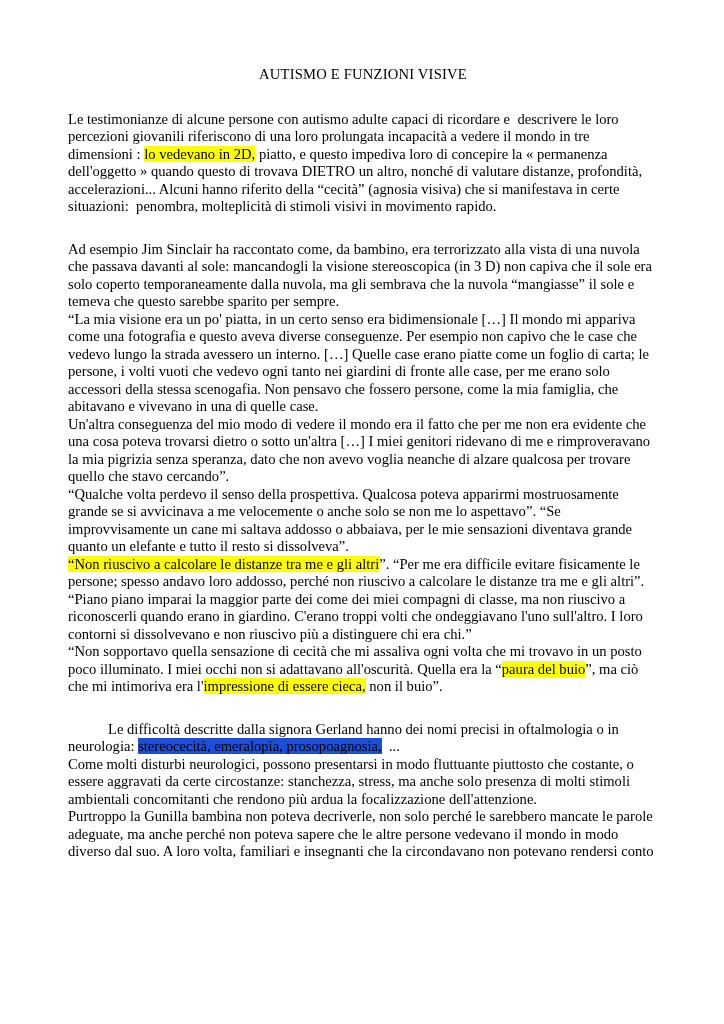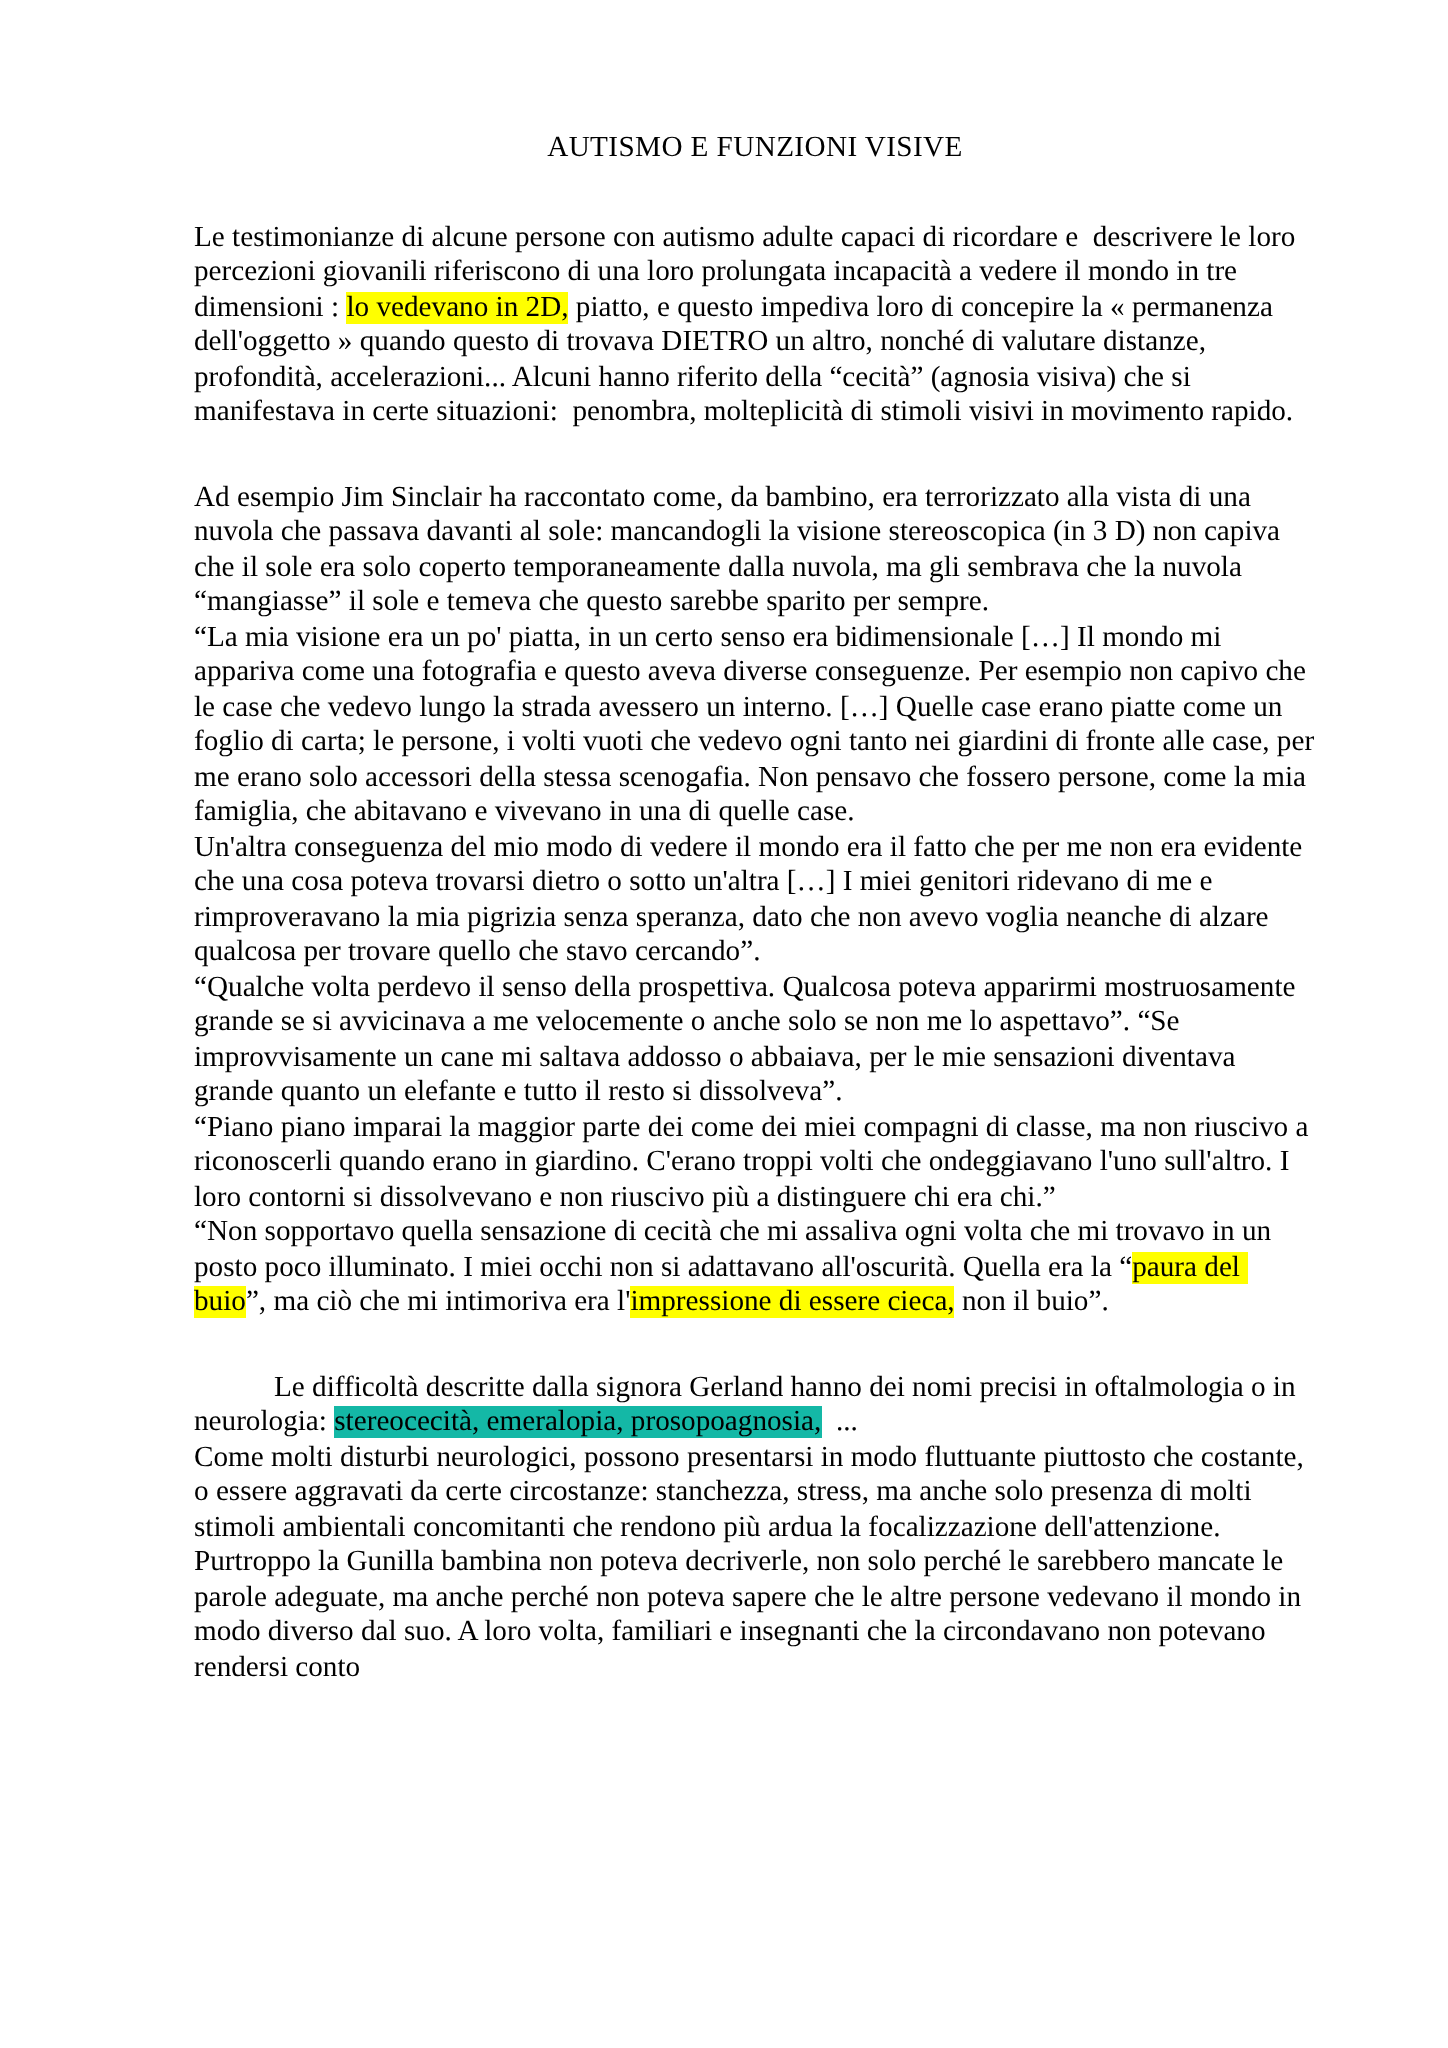--- a/index.html
+++ b/index.html
@@ -10,21 +10,21 @@
   .page {
     position: relative;
     width: 724px;
     height: 1024px;
     background: #ffffff;
     color: #000000;
     font-family: "Liberation Serif", "DejaVu Serif", serif;
     font-size: 14.6px;
     line-height: 17.5px;
     box-sizing: border-box;
-    padding: 66px 66px 20px 97px;
+    padding: 66px 66px 20px 68px;
     overflow: hidden;
   }
   .doc-title {
     font-size: 14.6px;
     font-weight: normal;
     text-align: center;
     margin: 0 0 27px 0;
     letter-spacing: 0.2px;
   }
   .para {
@@ -45,19 +45,20 @@
 <body>
 
 <div class="page">
   <h1 class="doc-title">AUTISMO E FUNZIONI VISIVE</h1>
   <div>
       <p class="para"><span>Le testimonianze di alcune persone con autismo adulte capaci di ricordare e  descrivere le loro percezioni giovanili riferiscono di una loro prolungata incapacità a vedere il mondo in tre dimensioni : </span><span class="hl" style="background: rgb(255, 255, 0);">lo vedevano in 2D,</span><span> piatto, e questo impediva loro di concepire la « permanenza dell'oggetto » quando questo di trovava DIETRO un altro, nonché di valutare distanze, profondità, accelerazioni... Alcuni hanno riferito della “cecità” (agnosia visiva) che si manifestava in certe situazioni:  penombra, molteplicità di stimoli visivi in movimento rapido.</span></p>
       <p class="para gap"><span>Ad esempio Jim Sinclair ha raccontato come, da bambino, era terrorizzato alla vista di una nuvola che passava davanti al sole: mancandogli la visione stereoscopica (in 3 D) non capiva che il sole era solo coperto temporaneamente dalla nuvola, ma gli sembrava che la nuvola “mangiasse” il sole e temeva che questo sarebbe sparito per sempre.</span></p>
       <p class="para"><span>“La mia visione era un po' piatta, in un certo senso era bidimensionale […] Il mondo mi appariva come una fotografia e questo aveva diverse conseguenze. Per esempio non capivo che le case che vedevo lungo la strada avessero un interno. […] Quelle case erano piatte come un foglio di carta; le persone, i volti vuoti che vedevo ogni tanto nei giardini di fronte alle case, per me erano solo accessori della stessa scenogafia. Non pensavo che fossero persone, come la mia famiglia, che abitavano e vivevano in una di quelle case.</span></p>
       <p class="para"><span>Un'altra conseguenza del mio modo di vedere il mondo era il fatto che per me non era evidente che una cosa poteva trovarsi dietro o sotto un'altra […] I miei genitori ridevano di me e rimproveravano la mia pigrizia senza speranza, dato che non avevo voglia neanche di alzare qualcosa per trovare quello che stavo cercando”.</span></p>
       <p class="para"><span>“Qualche volta perdevo il senso della prospettiva. Qualcosa poteva apparirmi mostruosamente grande se si avvicinava a me velocemente o anche solo se non me lo aspettavo”. “Se improvvisamente un cane mi saltava addosso o abbaiava, per le mie sensazioni diventava grande quanto un elefante e tutto il resto si dissolveva”.</span></p>
+      <p class="para"><span class="hl" style="background: rgb(255, 255, 0);">“Non riuscivo a calcolare le distanze tra me e gli altri</span><span>”. “Per me era difficile evitare fisicamente le persone; spesso andavo loro addosso, perché non riuscivo a calcolare le distanze tra me e gli altri”.</span></p>
       <p class="para"><span>“Piano piano imparai la maggior parte dei come dei miei compagni di classe, ma non riuscivo a riconoscerli quando erano in giardino. C'erano troppi volti che ondeggiavano l'uno sull'altro. I loro contorni si dissolvevano e non riuscivo più a distinguere chi era chi.”</span></p>
       <p class="para"><span>“Non sopportavo quella sensazione di cecità che mi assaliva ogni volta che mi trovavo in un posto poco illuminato. I miei occhi non si adattavano all'oscurità. Quella era la “</span><span class="hl" style="background: rgb(255, 255, 0);">paura del buio</span><span>”, ma ciò che mi intimoriva era l'</span><span class="hl" style="background: rgb(255, 255, 0);">impressione di essere cieca,</span><span> non il buio”.</span></p>
-      <p class="para gap indent"><span>Le difficoltà descritte dalla signora Gerland hanno dei nomi precisi in oftalmologia o in neurologia: </span><span class="hl" style="background: #14b8a6;">stereocecità, emeralopia, prosopoagnosia,</span><span>  ...</span></p>
+      <p class="para gap indent"><span>Le difficoltà descritte dalla signora Gerland hanno dei nomi precisi in oftalmologia o in neurologia: </span><span class="hl" style="background: #1d4ed8;">stereocecità, emeralopia, prosopoagnosia,</span><span>  ...</span></p>
       <p class="para"><span>Come molti disturbi neurologici, possono presentarsi in modo fluttuante piuttosto che costante, o essere aggravati da certe circostanze: stanchezza, stress, ma anche solo presenza di molti stimoli ambientali concomitanti che rendono più ardua la focalizzazione dell'attenzione.</span></p>
       <p class="para"><span>Purtroppo la Gunilla bambina non poteva decriverle, non solo perché le sarebbero mancate le parole adeguate, ma anche perché non poteva sapere che le altre persone vedevano il mondo in modo diverso dal suo. A loro volta, familiari e insegnanti che la circondavano non potevano rendersi conto</span></p>
     </div>
 </div>
 
 </body></html>

